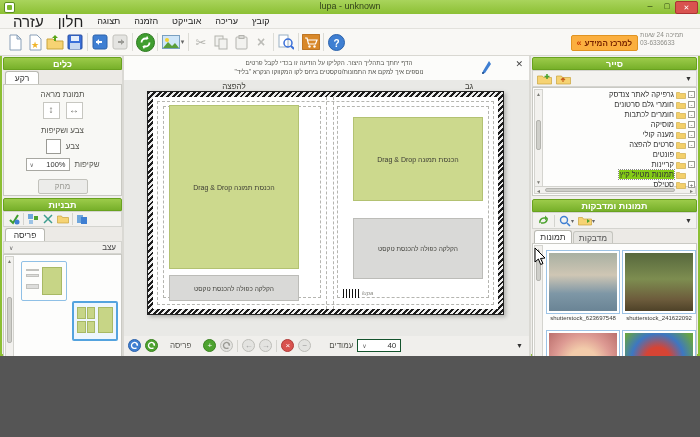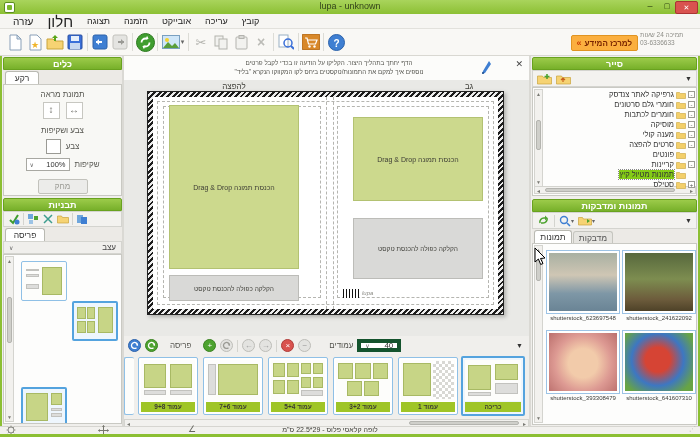--- a/index.html
+++ b/index.html
@@ -1,17 +1,17 @@
 <!DOCTYPE html>
 <html lang="he"><head>
 <meta charset="utf-8">
 <style>
   html,body{margin:0;padding:0;background:#555;}
   body{font-family:"Liberation Sans","DejaVu Sans",sans-serif;}
-  #win{position:relative;width:700px;height:437px;background:#f0efec;overflow:hidden;
+  #win{position:relative;width:700px;height:356px;background:#f0efec;overflow:hidden;
        box-shadow:inset 0 0 0 2px #8cbf33;}
   .abs{position:absolute;}
   .hdr{background:linear-gradient(#9ccb4a,#77b02a);color:#fff;font-size:9px;font-weight:bold;
        text-align:center;line-height:13px;height:13px;border:1px solid #69a21f;border-radius:2px 2px 0 0;box-sizing:border-box;}
   .panelbox{background:#fdfdfc;border:1px solid #c9c9c3;box-sizing:border-box;}
   .tab-act{background:#fff;border:1px solid #b9b9b2;border-bottom:none;border-radius:3px 3px 0 0;
        font-size:8.5px;color:#333;text-align:center;line-height:13px;box-sizing:border-box;}
   .tab-in{background:#e6e5e1;border:1px solid #c5c5bf;border-bottom:none;border-radius:3px 3px 0 0;
        font-size:8.5px;color:#555;text-align:center;line-height:13px;box-sizing:border-box;}
   .tbtn{width:20px;height:20px;display:flex;align-items:center;justify-content:center;}
@@ -66,21 +66,21 @@
     <div class="abs" style="left:4px;top:2px;width:9px;height:9px;background:#fff;border:1px solid #5c8f1e;border-radius:2px;">
       <div style="width:5px;height:5px;background:#7cb82e;margin:2px;border-radius:1px;"></div>
     </div>
     <div class="abs" style="left:0;top:1px;width:700px;text-align:center;font-size:9px;color:#33431a;">lupa - unknown</div>
     <div class="abs" style="right:42px;top:1px;width:16px;text-align:center;font-size:9px;color:#2e4212;">–</div>
     <div class="abs" style="right:25px;top:2px;width:16px;text-align:center;font-size:7px;color:#2e4212;">▢</div>
     <div class="abs" style="right:2px;top:1px;width:21px;height:11px;background:#d9534f;border:1px solid #a33;border-radius:2px;color:#fff;font-size:7px;text-align:center;line-height:11px;">✕</div>
   </div>
 
   <div class="abs" style="left:0;top:14px;width:700px;height:15px;background:#f6f5f2;border-bottom:1px solid #e2e1dc;display:flex;align-items:center;padding-left:6px;box-sizing:border-box;">
-    <span class="heb" style="padding:0 7px;font-size:10px;color:#222;">עזרה</span>
+    <span class="heb" style="padding:0 7px;font-size:15px;color:#222;">עזרה</span>
     <span class="heb" style="padding:0 7px;font-size:15px;color:#222;">חלון</span>
     <span class="heb" style="padding:0 7px;font-size:9px;color:#222;">תצוגה</span>
     <span class="heb" style="padding:0 7px;font-size:9px;color:#222;">הזמנה</span>
     <span class="heb" style="padding:0 7px;font-size:9px;color:#222;">אובייקט</span>
     <span class="heb" style="padding:0 7px;font-size:9px;color:#222;">עריכה</span>
     <span class="heb" style="padding:0 7px;font-size:9px;color:#222;">קובץ</span>
   </div>
 
   <div class="abs" style="left:0;top:29px;width:700px;height:27px;background:#f9f8f5;border-bottom:1px solid #d9d8d2;display:flex;align-items:center;padding-left:5px;box-sizing:border-box;">
     <div class="tbtn">
@@ -356,21 +356,21 @@
             <path d="M8 2.6l-.3 2.2-1.9-.7z" fill="#9a9a94"></path>
           </svg>
         </div>
       <span style="width:1px;height:12px;background:#d4d4cf;"></span>
       <div class="cbtn gray">←</div>
       <div class="cbtn gray">→</div>
       <span style="width:1px;height:12px;background:#d4d4cf;"></span>
       <div class="cbtn red">×</div>
       <div class="cbtn gray">−</div>
       <span class="heb" style="font-size:8px;color:#55554f;margin-left:14px;">עמודים</span>
-      <div style="width:44px;height:13px;background:#fff;border:4px solid #14532d;display:flex;align-items:center;justify-content:space-between;padding:0 4px;box-sizing:border-box;">
+      <div style="width:44px;height:13px;background:#fff;border:1px solid #14532d;display:flex;align-items:center;justify-content:space-between;padding:0 4px;box-sizing:border-box;">
         <span style="font-size:6px;color:#666;">∨</span>
         <span style="font-size:8px;color:#333;">40</span>
       </div>
       <span style="margin-left:auto;margin-right:6px;font-size:7px;color:#333;">▼</span>
     </div>
 
     <div class="abs thumb pv" style="left:0px;top:21px;width:10px;height:58px;border-right:none;"></div>
     <div class="abs thumb" style="left:14px;top:21px;width:60px;height:58px;">
       <div class="pv" style="position:absolute;left:2px;top:2px;right:2px;bottom:13px;">
           <div class="pb pb-g" style="left: 6%; top: 10%; width: 40%; height: 58%;"></div>

